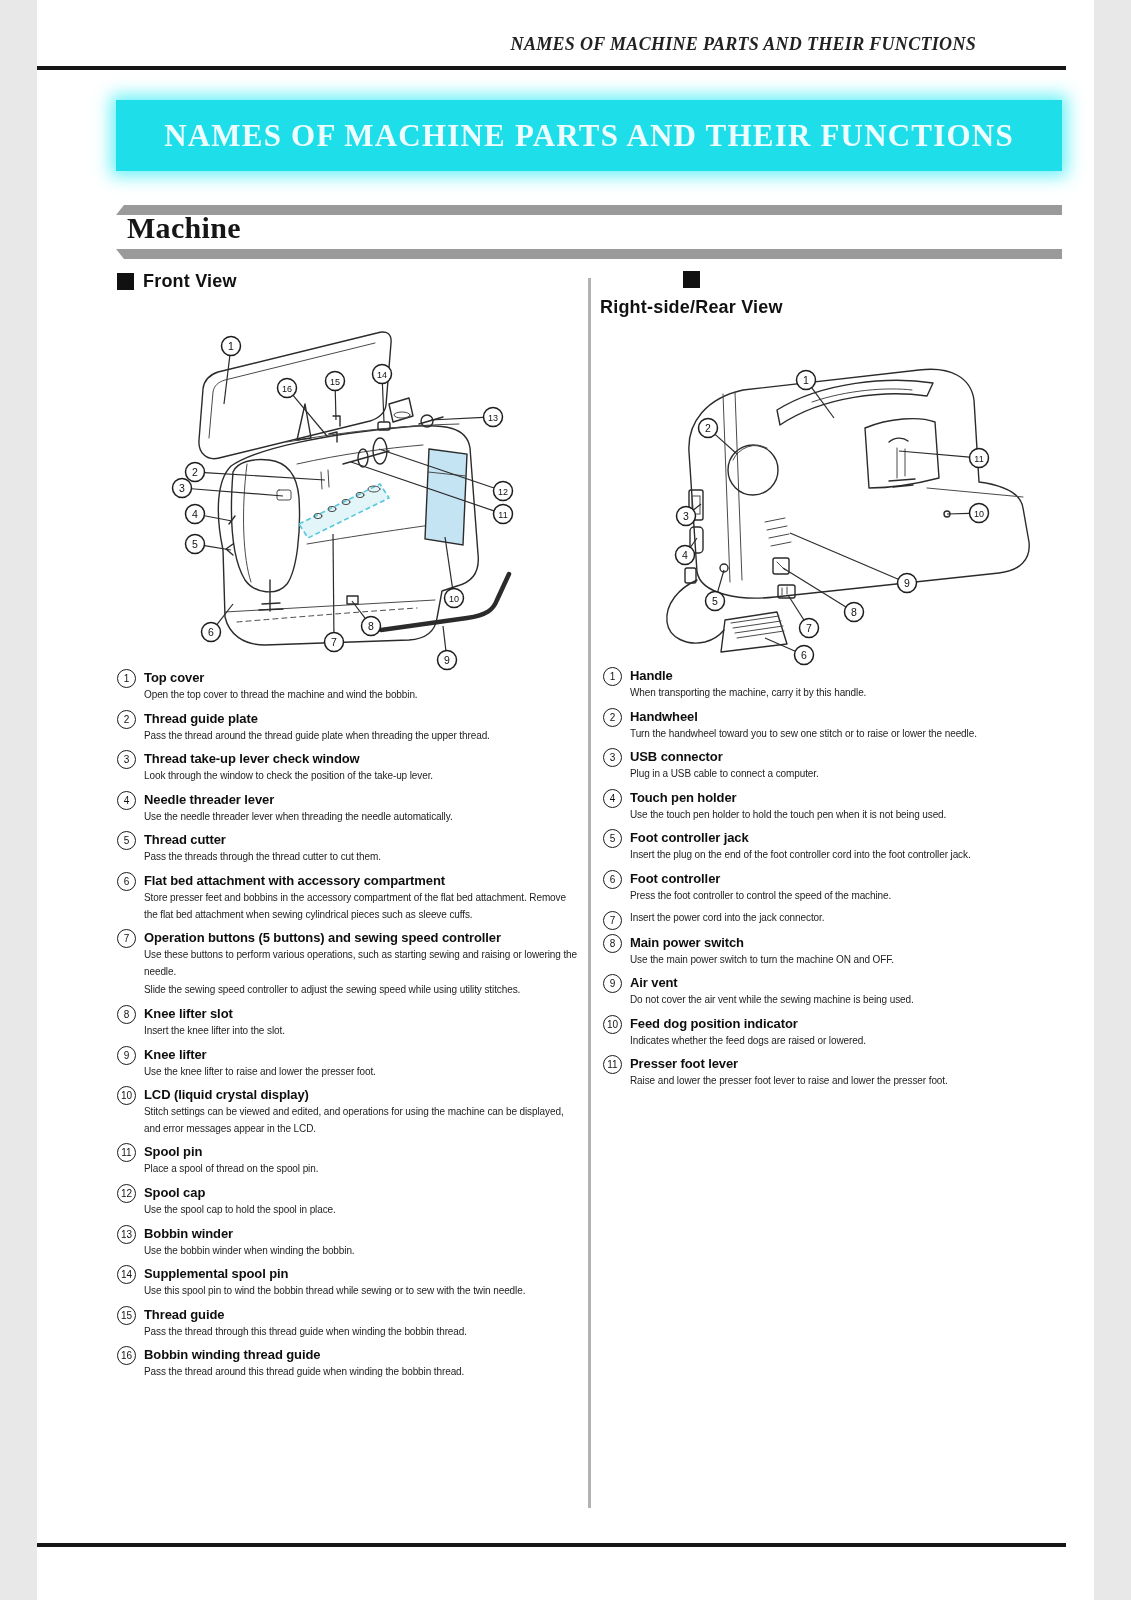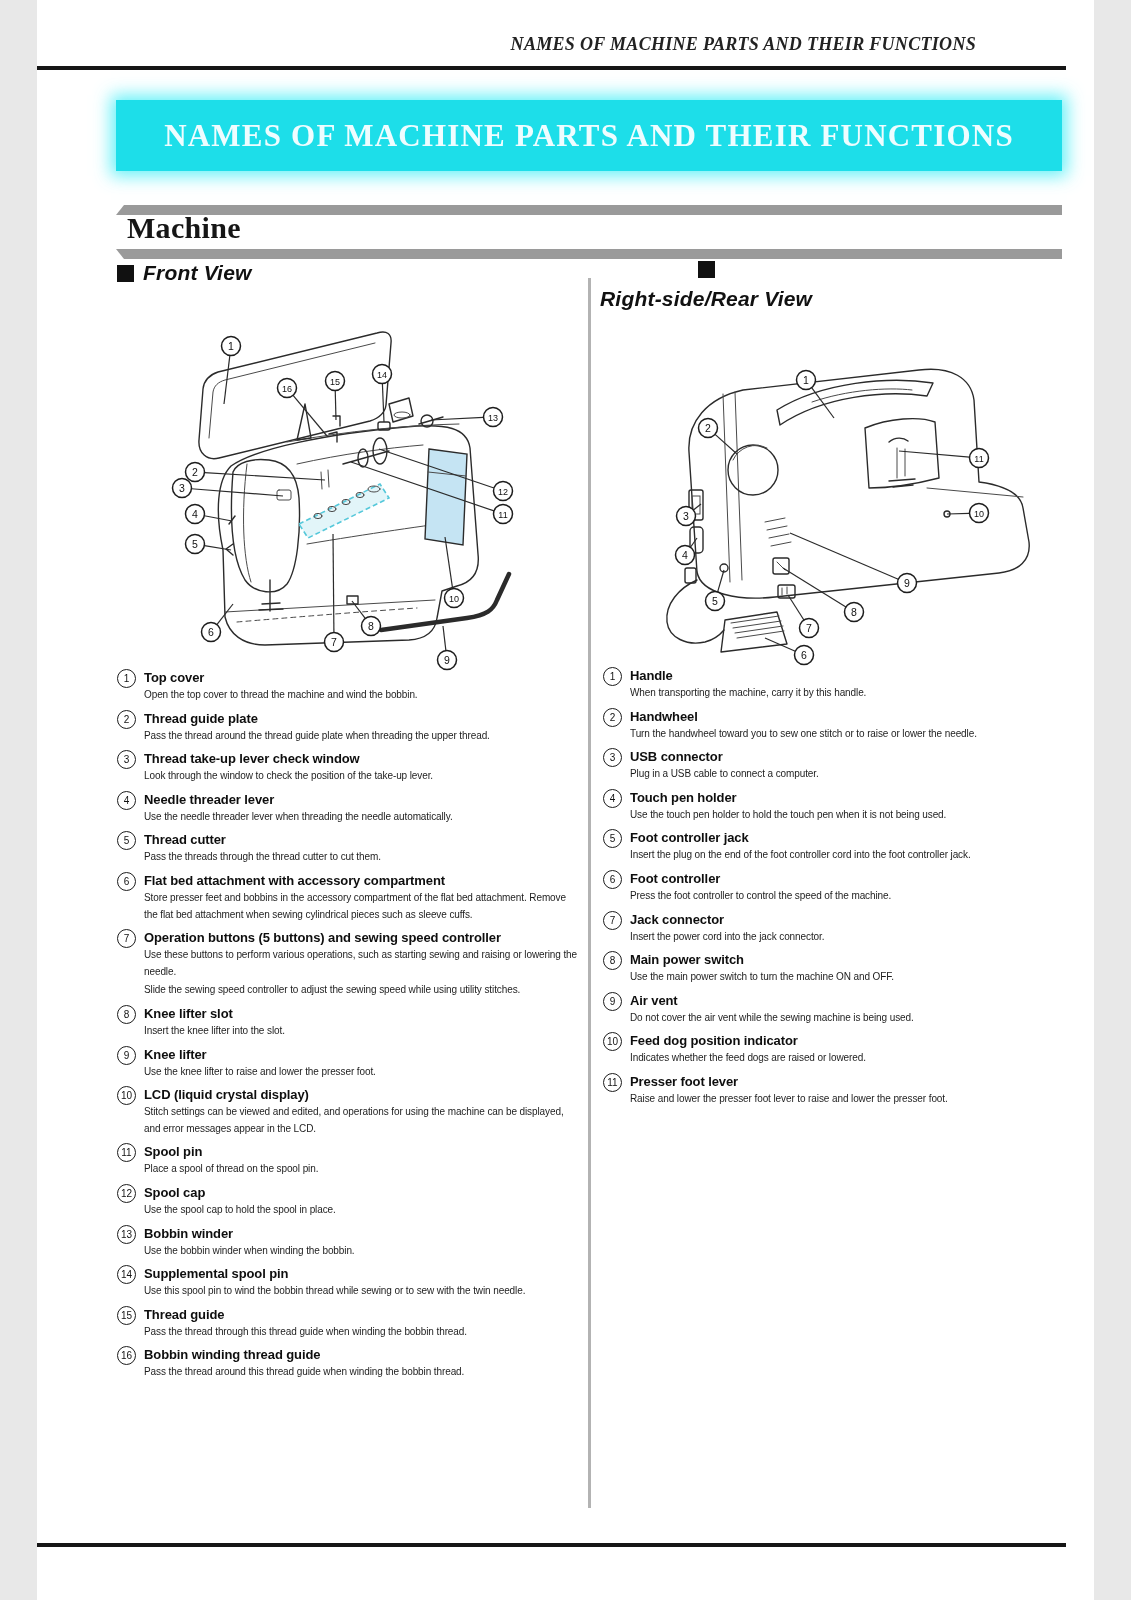--- a/index.html
+++ b/index.html
@@ -15,22 +15,22 @@
           box-shadow:0 0 16px 5px rgba(64,238,246,.8);display:flex;align-items:center;justify-content:center;}
   .banner span{font-family:"Liberation Serif",serif;font-weight:700;font-size:31px;
                color:#eefdff;letter-spacing:1.2px;white-space:nowrap;}
 
   .bar{position:absolute;left:79px;width:946px;height:10px;background:#9a9a9a;}
   .bar.top{top:205px;clip-path:polygon(8px 0,100% 0,100% 100%,0 100%);}
   .bar.bottom{top:249px;clip-path:polygon(0 0,100% 0,100% 100%,8px 100%);}
   .section-title{position:absolute;left:90px;top:211px;margin:0;font-family:"Liberation Serif",serif;
                  font-weight:700;font-size:30px;letter-spacing:.3px;color:#161616;}
 
-  .col-heading{position:absolute;top:261px;margin:0;font-size:21px;font-weight:700;color:#111;
-               display:flex;align-items:center;gap:9px;letter-spacing:.2px;font-style:italic;}
+  .col-heading{position:absolute;top:271px;margin:0;font-size:18px;font-weight:700;color:#111;
+               display:flex;align-items:center;gap:9px;letter-spacing:.2px;}
   .col-heading .sq{width:17px;height:17px;background:#111;flex:0 0 auto;}
   #front-heading{left:80px;}
   #rear-heading{left:563px;flex-direction:column;}
 
   .divider{position:absolute;left:551px;top:278px;width:3px;height:1230px;background:#b3b3b3;}
 
   svg.diagram{position:absolute;overflow:visible;}
   #front-svg{left:100px;top:312px;}
   #rear-svg{left:590px;top:330px;}
   .sketch{stroke:#2b2b2b;stroke-width:1.4;fill:none;stroke-linecap:round;stroke-linejoin:round;}
@@ -410,21 +410,20 @@
       <li class="item">
         <span class="cnum">6</span>
         <div class="itxt">
           <div class="ptitle">Foot controller</div>
           <p class="pdesc">Press the foot controller to control the speed of the machine.</p>
         </div>
       </li>
       <li class="item">
         <span class="cnum">7</span>
         <div class="itxt">
-          <div class="ptitle">Jack connector</div>
           <p class="pdesc">Insert the power cord into the jack connector.</p>
         </div>
       </li>
       <li class="item">
         <span class="cnum">8</span>
         <div class="itxt">
           <div class="ptitle">Main power switch</div>
           <p class="pdesc">Use the main power switch to turn the machine ON and OFF.</p>
         </div>
       </li>

